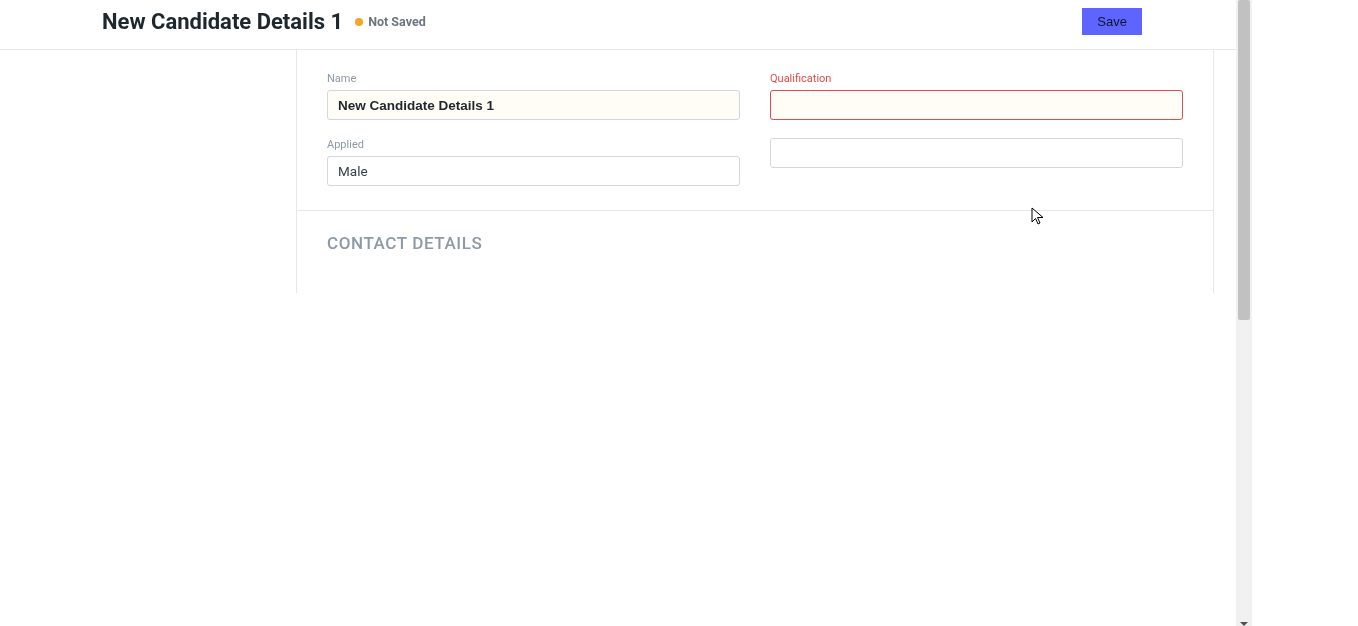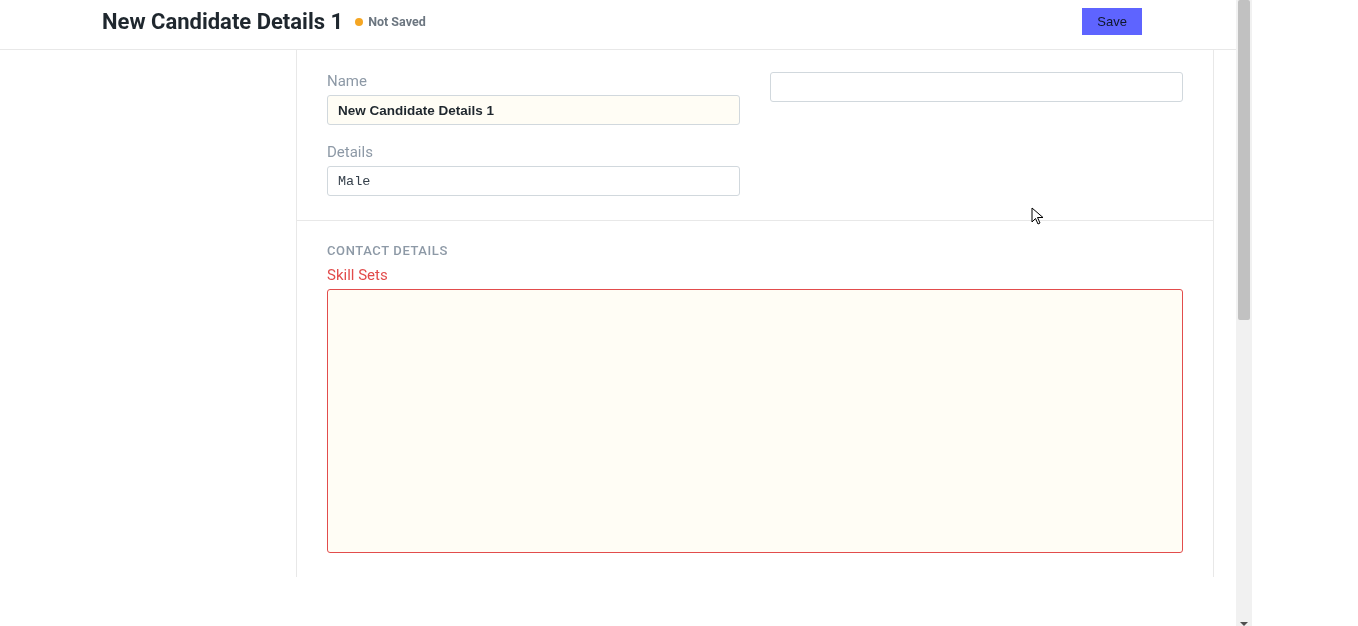--- a/index.html
+++ b/index.html
@@ -17,28 +17,28 @@
 
     
     .panel-wrap { position: relative; width: 1358px; }
     .panel { position: absolute; left: 296px; top: 0; width: 918px; background: #fff; border-left: 1px solid #e8e8e8; border-right: 1px solid #e8e8e8; }
     .section { padding: 22px 30px 24px 30px; }
     .section + .section { border-top: 1px solid #e8e8e8; }
 
     .row { display: flex; gap: 30px; }
     .col { flex: 1; display: flex; flex-direction: column; gap: 18px; }
     .field { display: flex; flex-direction: column; gap: 5px; }
-    .label { font-size: 15px; color: #8d99a6; }
+    .label { font-size: 11px; color: #8d99a6; }
     .label.required { color: #e24c4c; }
     .input { height: 30px; border: 1px solid #d1d8dd; border-radius: 3px; padding: 0 10px; font-size: 13.5px; color: #36414c; background: #fff; }
     .input.highlight { background: #fffdf5; font-weight: 700; color: #1f272e; }
     .input.error { background: #fffdf5; border-color: #e24c4c; }
-    .select { height: 30px; border: 1px solid #d1d8dd; border-radius: 3px; padding: 12px 10px; font-size: 13.5px; color: #36414c; background: #fff; display:flex; align-items:center; cursor:pointer;font-family:Liberation Mono, monospace; }
+    .select { height: 30px; border: 1px solid #d1d8dd; border-radius: 3px; padding: 12px 10px; font-size: 13.5px; color: #36414c; background: #fff; display:flex; align-items:center; cursor:pointer; }
 
-    .section-title { font-size: 13px; letter-spacing: .6px; color: #8d99a6; margin-bottom: 8px; font-weight: 500; }
+    .section-title { font-size: 17px; letter-spacing: .6px; color: #8d99a6; margin-bottom: 16px; font-weight: 500; }
     .textarea { width: 100%; height: 264px; border: 1px solid #d1d8dd; border-radius: 3px; background: #fff; resize: none; padding: 10px; font-size: 13.5px; color:#36414c; }
     .textarea.error { border-color: #e24c4c; background: #fffdf5; }
 
     
     .scrollbar-track { position:absolute; right:0; top:0; width:16px; height:626px; background:#f1f1f1; }
     .scrollbar-thumb { position:absolute; right:2px; top:0; width:12px; height:320px; background:#c1c1c1; border-radius:2px; }
     .scrollbar-arrow { position:absolute; right:3px; bottom:2px; width:10px; height:10px; }
     .scrollbar-arrow svg { width:10px; height:10px; }
 
     
@@ -65,40 +65,40 @@
     <div class="panel">
 
       <div class="section">
         <div class="row">
           <div class="col">
             <div class="field">
               <span class="label">Name</span>
               <input class="input highlight" value="New Candidate Details 1" style="">
             </div>
             <div class="field">
-              <span class="label">Details</span>
+              <span class="label">Applied</span>
               <div class="select">
                 <span>Male</span>
               </div>
             </div>
           </div>
           <div class="col">
+            <div class="field">
+              <span class="label required">Qualification</span>
+              <input class="input error" value="" style="">
+            </div>
             <div class="field">
               <input class="input" value="" style="">
             </div>
           </div>
         </div>
       </div>
 
       <div class="section">
         <div class="section-title">CONTACT DETAILS</div>
-        <div class="field">
-          <span class="label required">Skill Sets</span>
-          <textarea class="textarea error" style=""></textarea>
-        </div>
       </div>
 
     </div>
   </div>
 
   <div class="scrollbar-track">
     <div class="scrollbar-thumb"></div>
     <div class="scrollbar-arrow">
       <svg viewBox="0 0 10 10">
           <path d="M1 3 L5 7 L9 3 Z" fill="#505050"></path>

